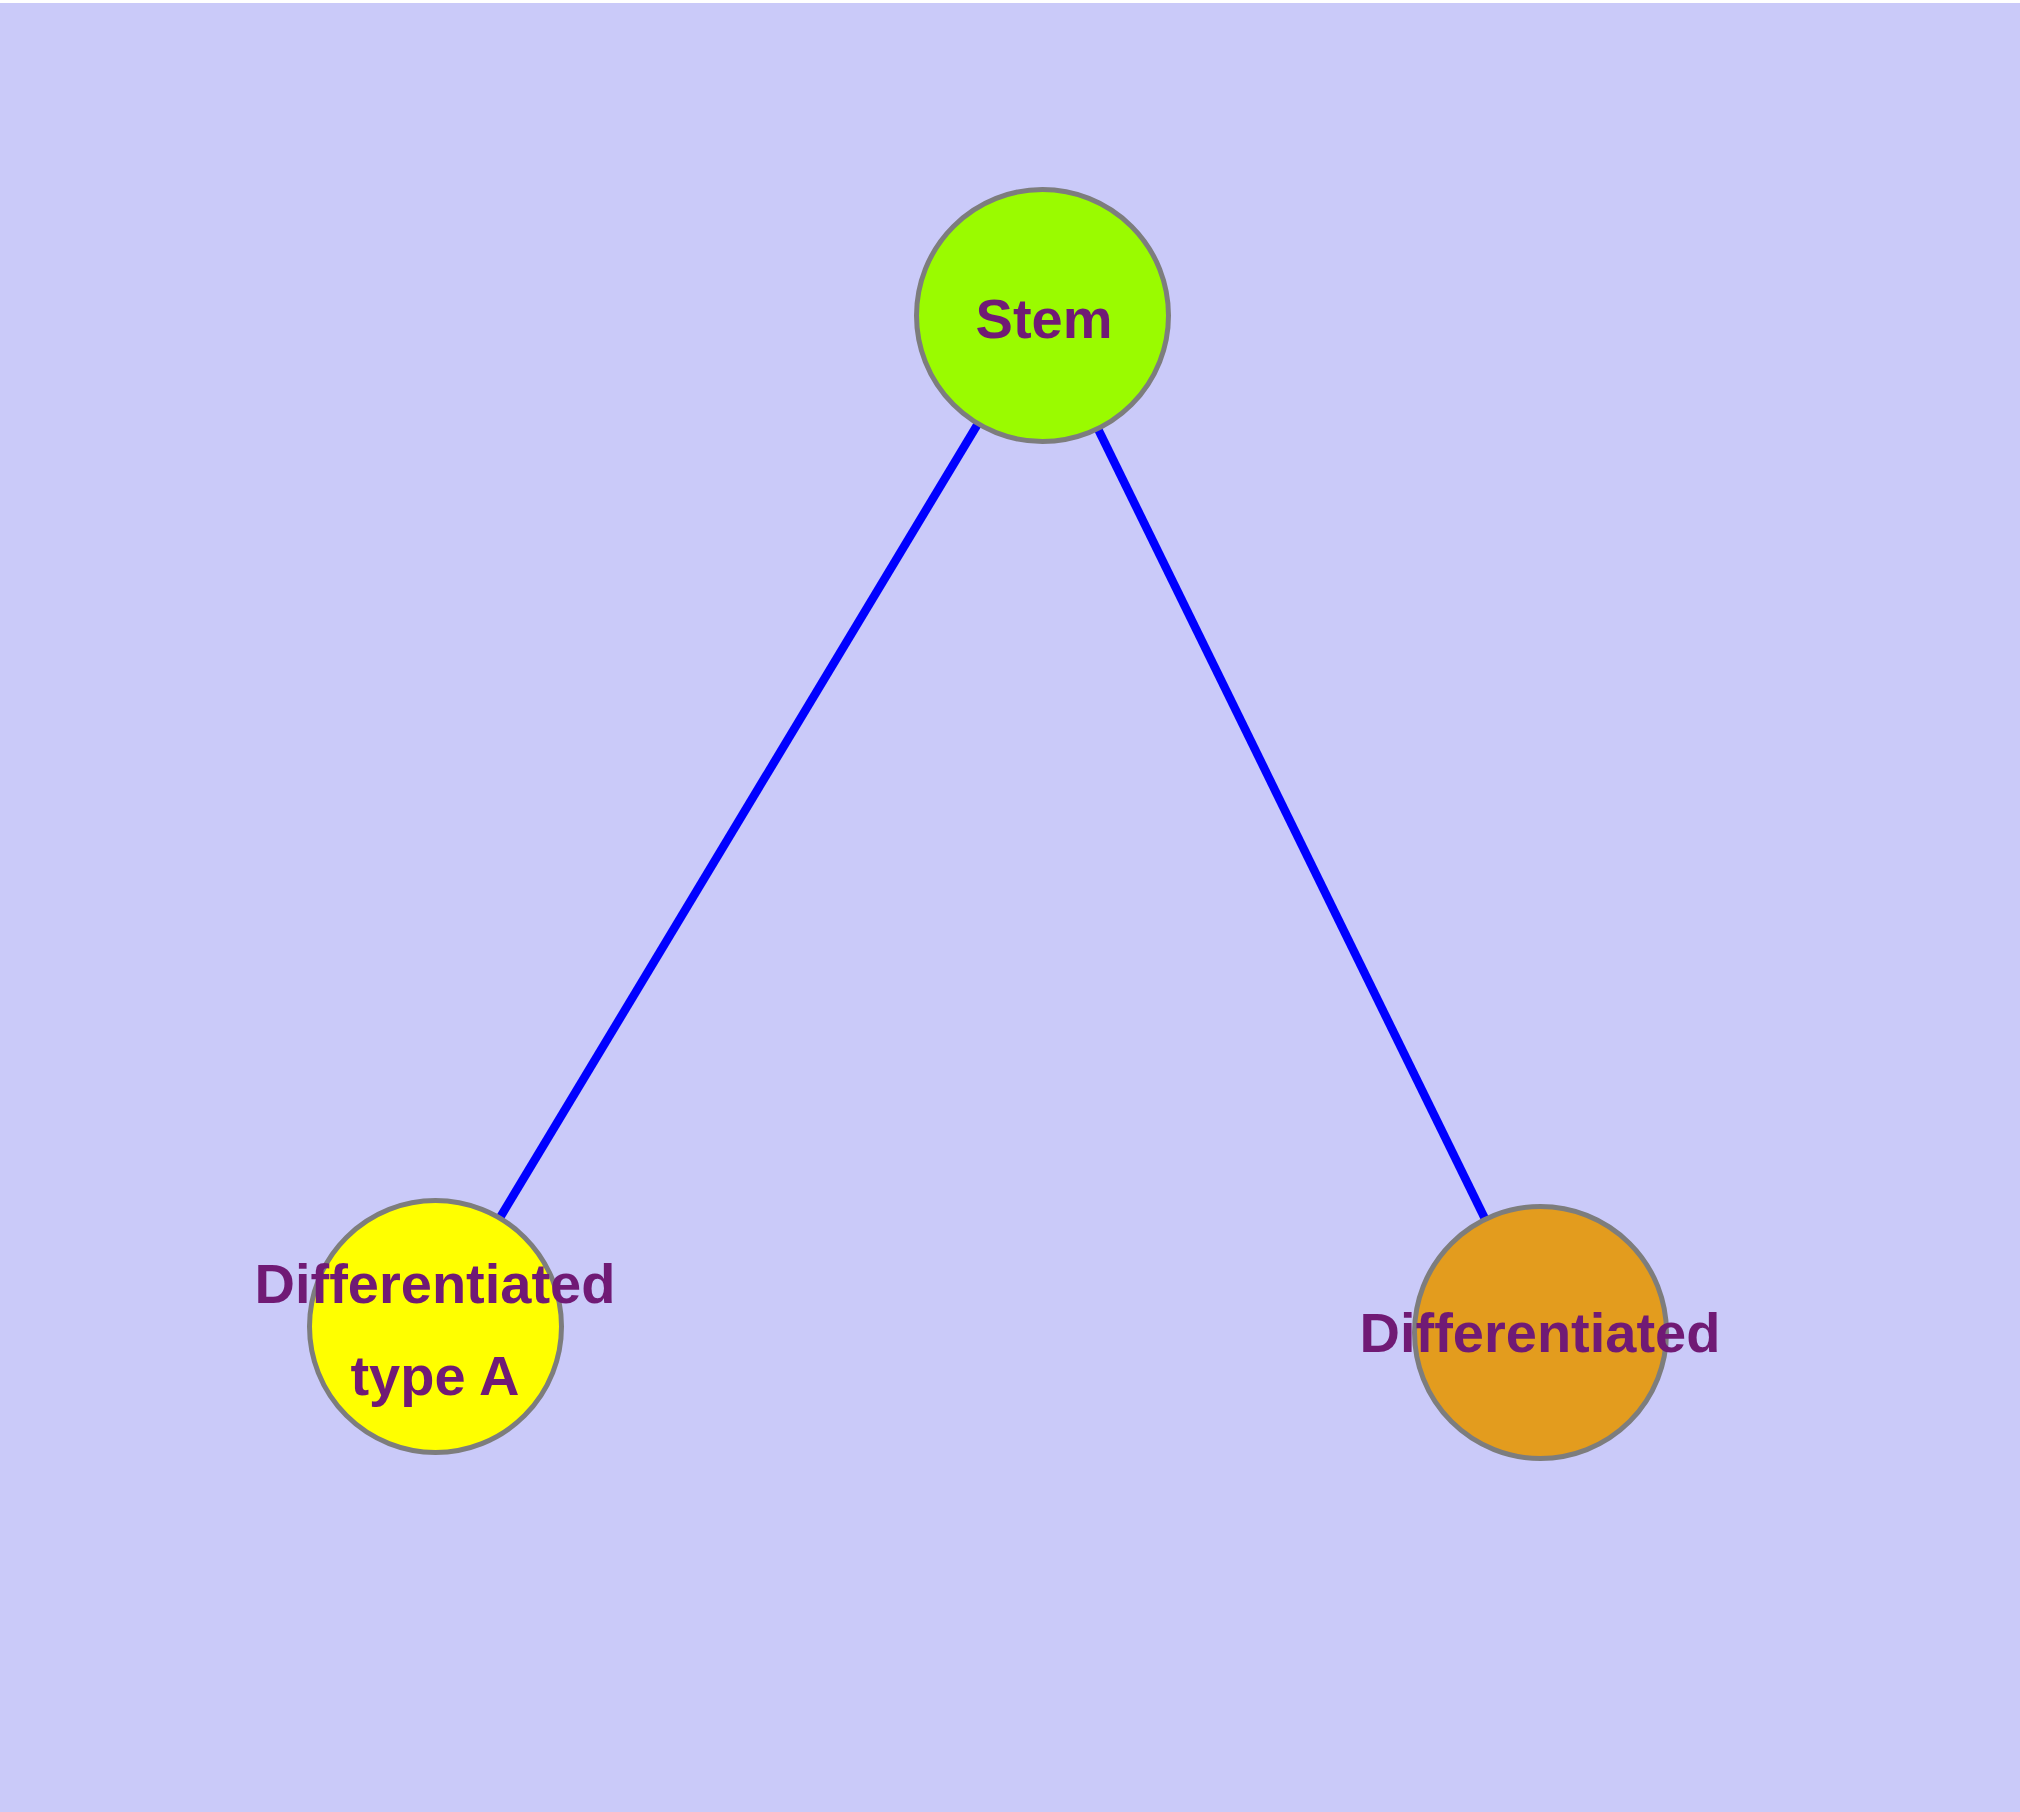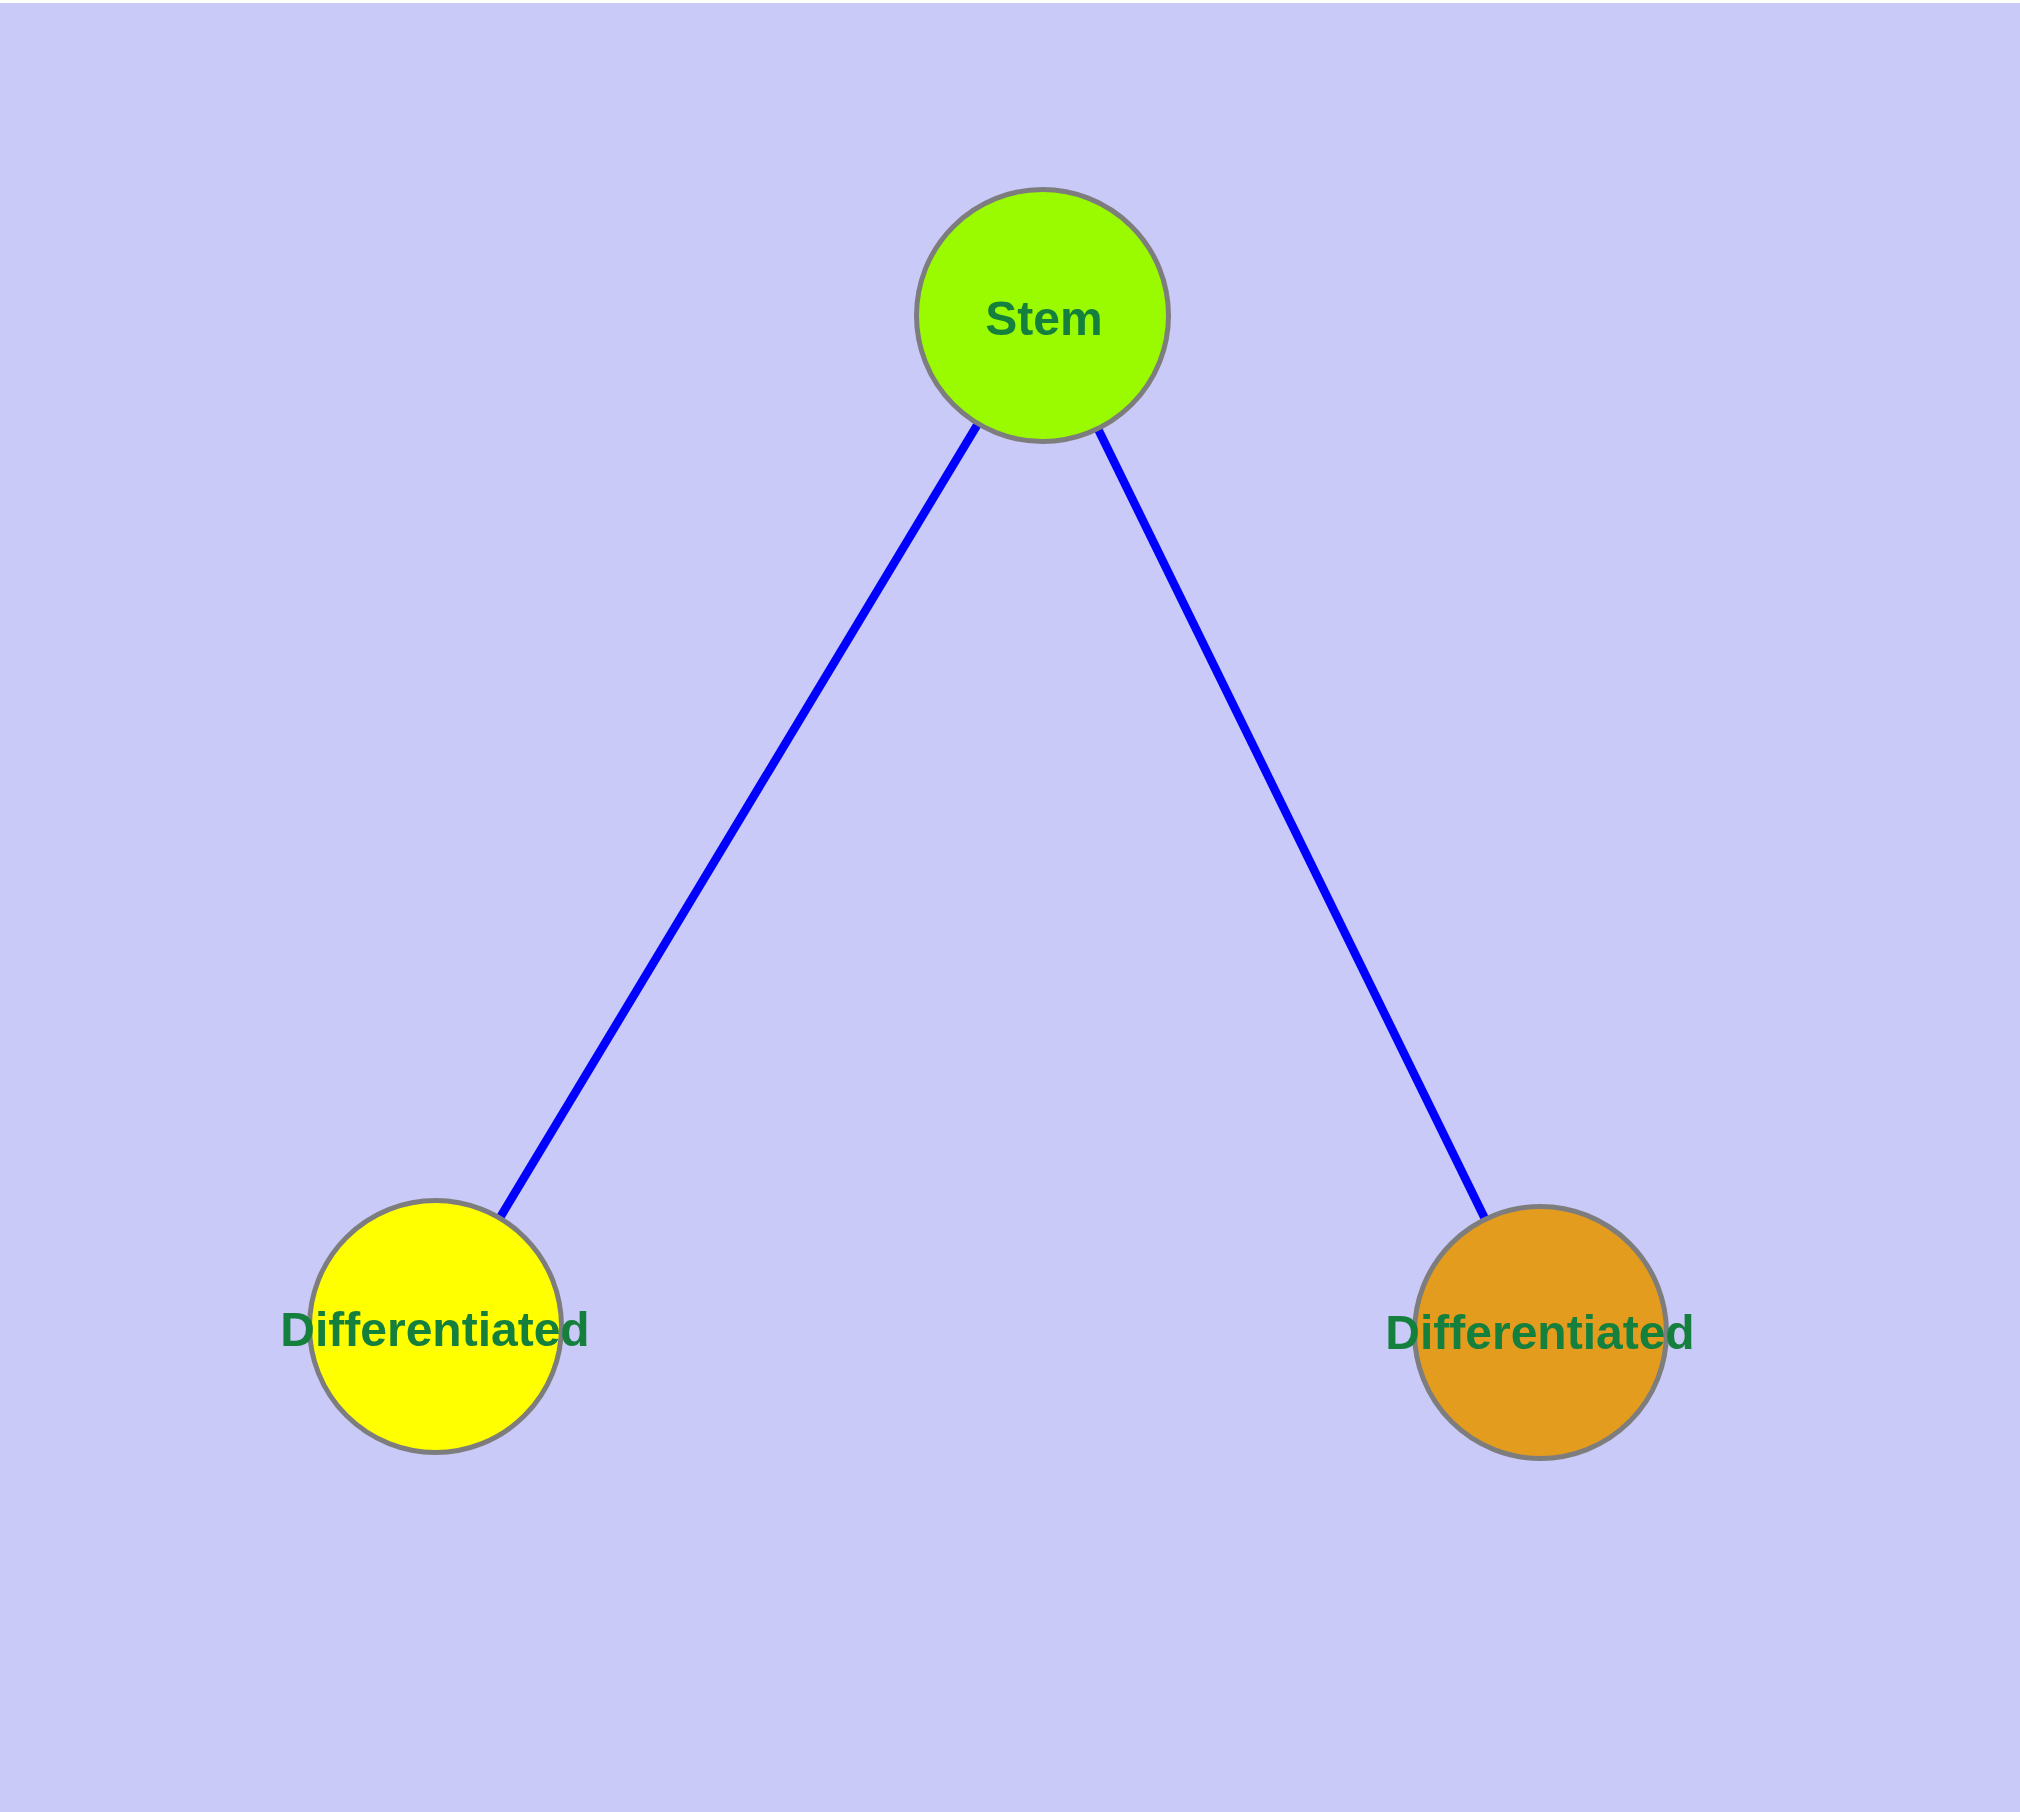--- a/index.html
+++ b/index.html
@@ -37,23 +37,23 @@
     box-sizing: border-box;
     border: 5.1px solid #7D7D7D;
     border-radius: 50%;
   }
   #node-stem   { left: 914px; top: 187px; }
   #node-type-a { left: 307px;  top: 1198px; }
   #node-type-b { left: 1412px; top: 1204px; }
   .node-label {
     position: absolute;
     transform: translate(-50%, -50%);
-    color: #15803d;
+    color: #701a75;
     font-weight: bold;
-    font-size: 48px;
+    font-size: 56px;
     line-height: 92px;
     text-align: center;
     white-space: nowrap;
     letter-spacing: 0px;
   }
   #label-stem   { left: 1044px; top: 319px; }
   #label-type-a { left: 435px;  top: 1330px; }
   #label-type-b { left: 1540px; top: 1333px; }
 </style>
 </head>
@@ -73,20 +73,21 @@
   <div id="node-type-a" class="node-circle" style="background-color: rgb(255, 255, 0);"></div>
 
   <div id="node-type-b" class="node-circle" style="background-color: rgb(227, 156, 30);"></div>
 
   <div id="label-stem" class="node-label">
     <div>Stem</div>
   </div>
 
   <div id="label-type-a" class="node-label">
     <div>Differentiated</div>
+    <div>type A</div>
   </div>
 
   <div id="label-type-b" class="node-label">
     <div>Differentiated</div>
   </div>
 
 </div>
 
 
 </body></html>

